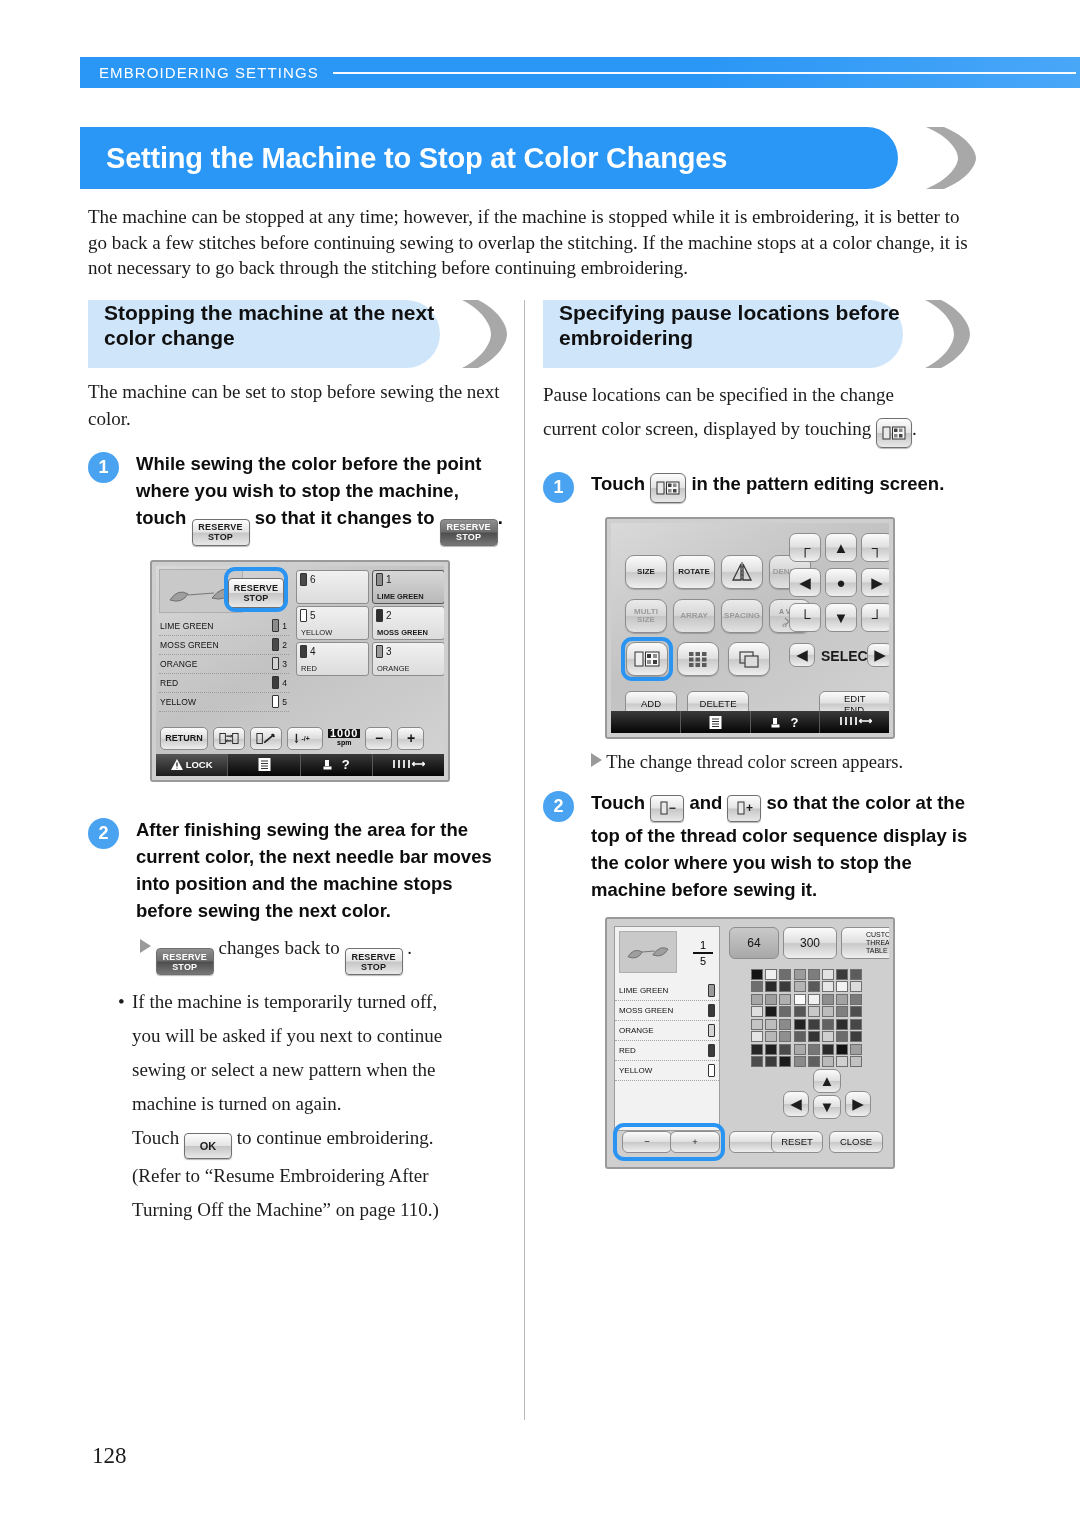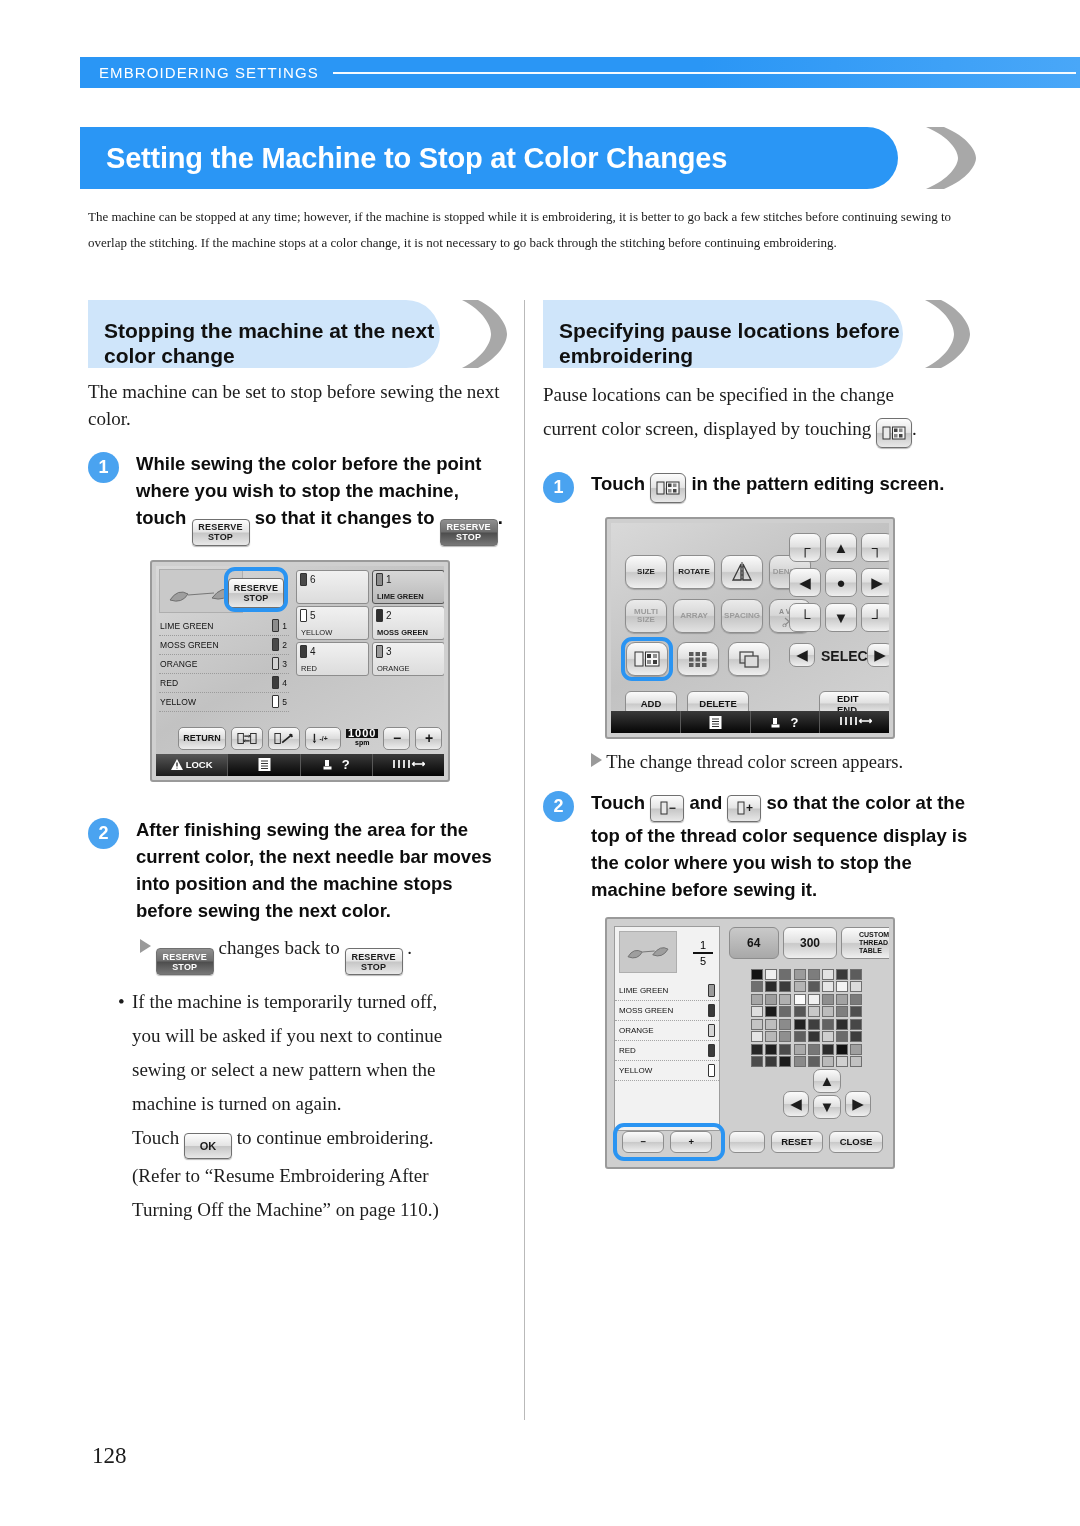--- a/index.html
+++ b/index.html
@@ -33,38 +33,38 @@
     color: #fff; font-family: "Liberation Sans", sans-serif; font-weight: bold;
     font-size: 29px; padding-left: 26px; letter-spacing: -.2px; white-space: nowrap;
   }
   .title-chev {
     position: absolute; left: 816px; top: 0; width: 84px; height: 62px;
   }
 
   
   .intro {
     position: absolute; left: 88px; top: 204px; width: 890px;
-    font-size: 13px; line-height: 25.5px; color: #1a1a1a;
+    font-size: 19px; line-height: 25.5px; color: #1a1a1a;
   }
 
   
   .col { position: absolute; top: 300px; }
   .col-left  { left: 88px;  width: 425px; }
   .col-right { left: 543px; width: 436px; }
   .col-divider {
     position: absolute; left: 524px; top: 300px; width: 1px; height: 1120px;
     background: #b9b9b9;
   }
 
   
   .subhead-wrap { position: relative; height: 68px; margin-bottom: 10px; }
   .subhead-bar {
     position: absolute; left: 0; top: 0; height: 68px;
     background: #cfe5fa; border-radius: 0 34px 34px 0;
-    display: flex; align-items: flex-end;
+    display: flex; align-items: flex-start;
   }
   .subhead-bar.w1 { width: 352px; }
   .subhead-bar.w2 { width: 360px; }
   .subhead-text {
     font-family: "Liberation Sans", sans-serif; font-weight: bold;
     font-size: 21px; line-height: 25px; color: #101010; padding-left: 16px;
   }
   .subhead-chev { position: absolute; top: 0; width: 72px; height: 68px; }
   .subhead-chev.c1 { left: 348px; }
   .subhead-chev.c2 { left: 356px; }
@@ -135,21 +135,21 @@
   .tile {
     width: 73px; height: 34px; border: 1px solid #8d8d8d; border-radius: 3px;
     background: linear-gradient(180deg,#f1f1f1,#dcdcdc);
     font-family: "Liberation Sans", sans-serif; font-size: 8px; color: #1a1a1a;
     padding: 2px 3px; position: relative;
   }
   .tile.sel { background: linear-gradient(180deg,#d7d7d7,#b9b9b9); border-color:#555; }
   .tile .tnum { display:flex; align-items:center; gap:3px; font-size:10px; }
   .tile .tnm { position:absolute; left:4px; bottom:2px; font-size:7.5px; font-weight:bold;}
   .tile.faded .tnm { font-weight: normal; }
-  .ls-toolbar { position: absolute; left: 4px; bottom: 26px; display: flex; align-items: center; gap: 5px; margin-left: 18px; }
+  .ls-toolbar { position: absolute; left: 4px; bottom: 26px; display: flex; align-items: center; gap: 5px; }
   .mbtn {
     border: 1px solid #8a8a8a; border-radius: 5px;
     background: linear-gradient(180deg,#fbfbfb,#dcdcdc 50%,#c9c9c9 52%,#ededed);
     font-family: "Liberation Sans", sans-serif; font-weight: bold; font-size: 9px; color: #161616;
     display: flex; align-items: center; justify-content: center; height: 23px; padding: 0 5px;
   }
   .ls-bottombar {
     position: absolute; left: 0; right: 0; bottom: 0; height: 22px;
     background: linear-gradient(180deg,#3a3a3a,#050505); display: flex;
   }
@@ -176,22 +176,22 @@
   .arrbtn {
     position: absolute; width: 32px; height: 29px; border-radius: 7px;
     border: 1px solid #8d8d8d;
     background: linear-gradient(180deg,#fbfbfb,#e0e0e0 48%,#c9c9c9 52%,#efefef);
     display: flex; align-items: center; justify-content: center;
     font-size: 15px; color: #1d1d1d; font-family: "Liberation Sans", sans-serif;
   }
   .wbtn {
     position: absolute; height: 25px; border-radius: 6px; border: 1px solid #8d8d8d;
     background: linear-gradient(180deg,#fbfbfb,#e0e0e0 48%,#c9c9c9 52%,#efefef);
-    font-family: "Liberation Sans", sans-serif; font-weight: bold; font-size: 9.5px; color: #141414;
-    display: flex; align-items: center; justify-content: center; padding: 0 17px;
+    font-family: "Liberation Sans", sans-serif; font-weight: normal; font-size: 9.5px; color: #141414;
+    display: flex; align-items: center; justify-content: center; padding: 0 24px;
   }
 
   
   .ts { width: 290px; }
   .ts-inner { height: 240px; background: #cfcfcf; }
   .ts-left { position:absolute; left:3px; top:3px; width:106px; height:205px; background:#f2f2f2; border:1px solid #9c9c9c;}
   .ts-frac { position:absolute; right:6px; top:8px; text-align:center; font-family:"Liberation Sans",sans-serif; font-size:11px;}
   .ts-frac .bar { border-top:2px solid #111; width:20px; margin:1px auto;}
   .ts-row { display:flex; align-items:center; justify-content:space-between;
             font-family:"Liberation Sans",sans-serif; font-size:8px; color:#111;

